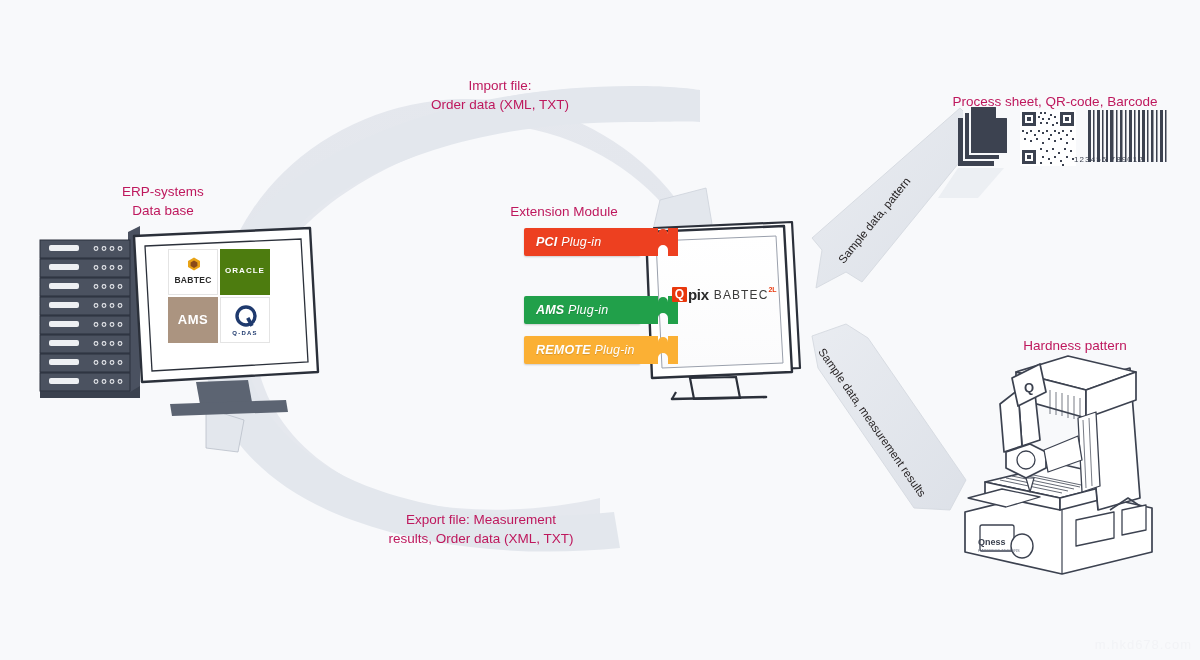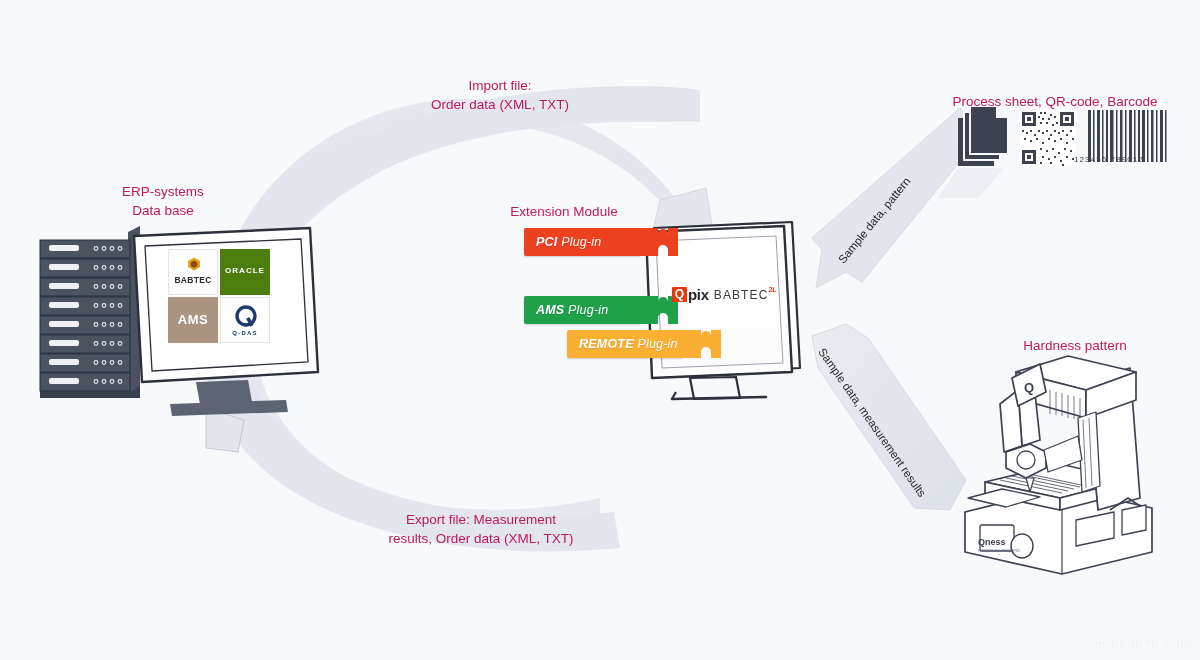--- a/index.html
+++ b/index.html
@@ -466,21 +466,21 @@
       <div class="plugbar" style="background:#21a04a;"></div>
       <svg class="plugtab" viewBox="0 0 42 28">
         <path d="M0,0 H22 V6 A5,5 0 0 1 32,6 V0 H42 V28 H32 V22 A5,5 0 0 0 22,22 V28 H0 Z" fill="#21a04a"></path>
       </svg>
       <div class="plugtxt">
         <span>AMS</span>
         <span class="pl">Plug-in</span>
       </div>
     </div>
 
-    <div class="plugrow" style="top:102px;margin-left:43px;">
+    <div class="plugrow" style="top:108px;">
       <div class="plugbar" style="background:#fbb034;"></div>
       <svg class="plugtab" viewBox="0 0 42 28">
         <path d="M0,0 H22 V6 A5,5 0 0 1 32,6 V0 H42 V28 H32 V22 A5,5 0 0 0 22,22 V28 H0 Z" fill="#fbb034"></path>
       </svg>
       <div class="plugtxt">
         <span>REMOTE</span>
         <span class="pl">Plug-in</span>
       </div>
     </div>
   </div>

